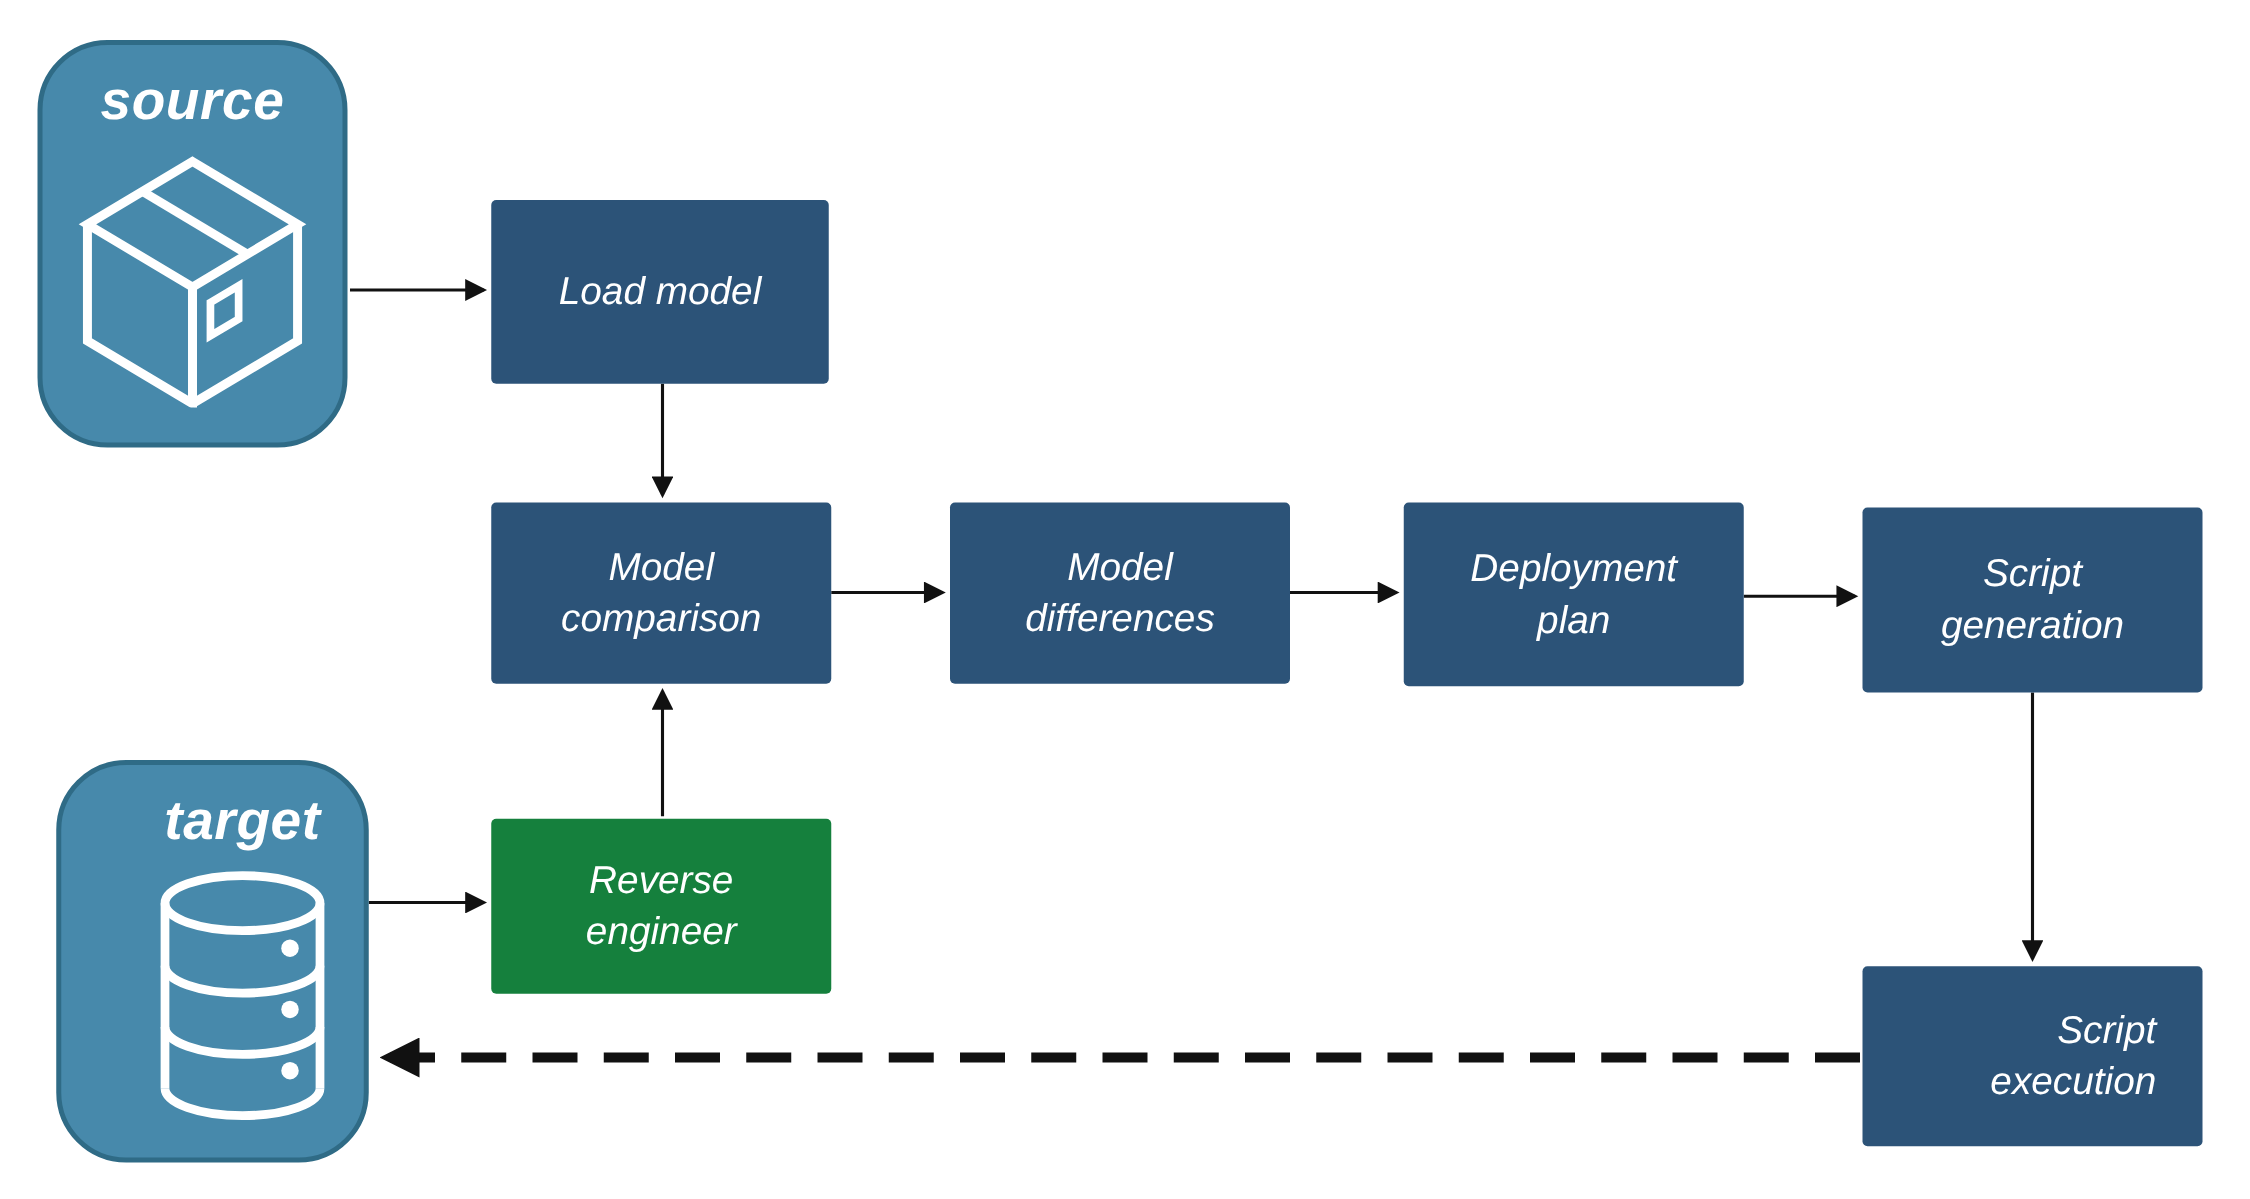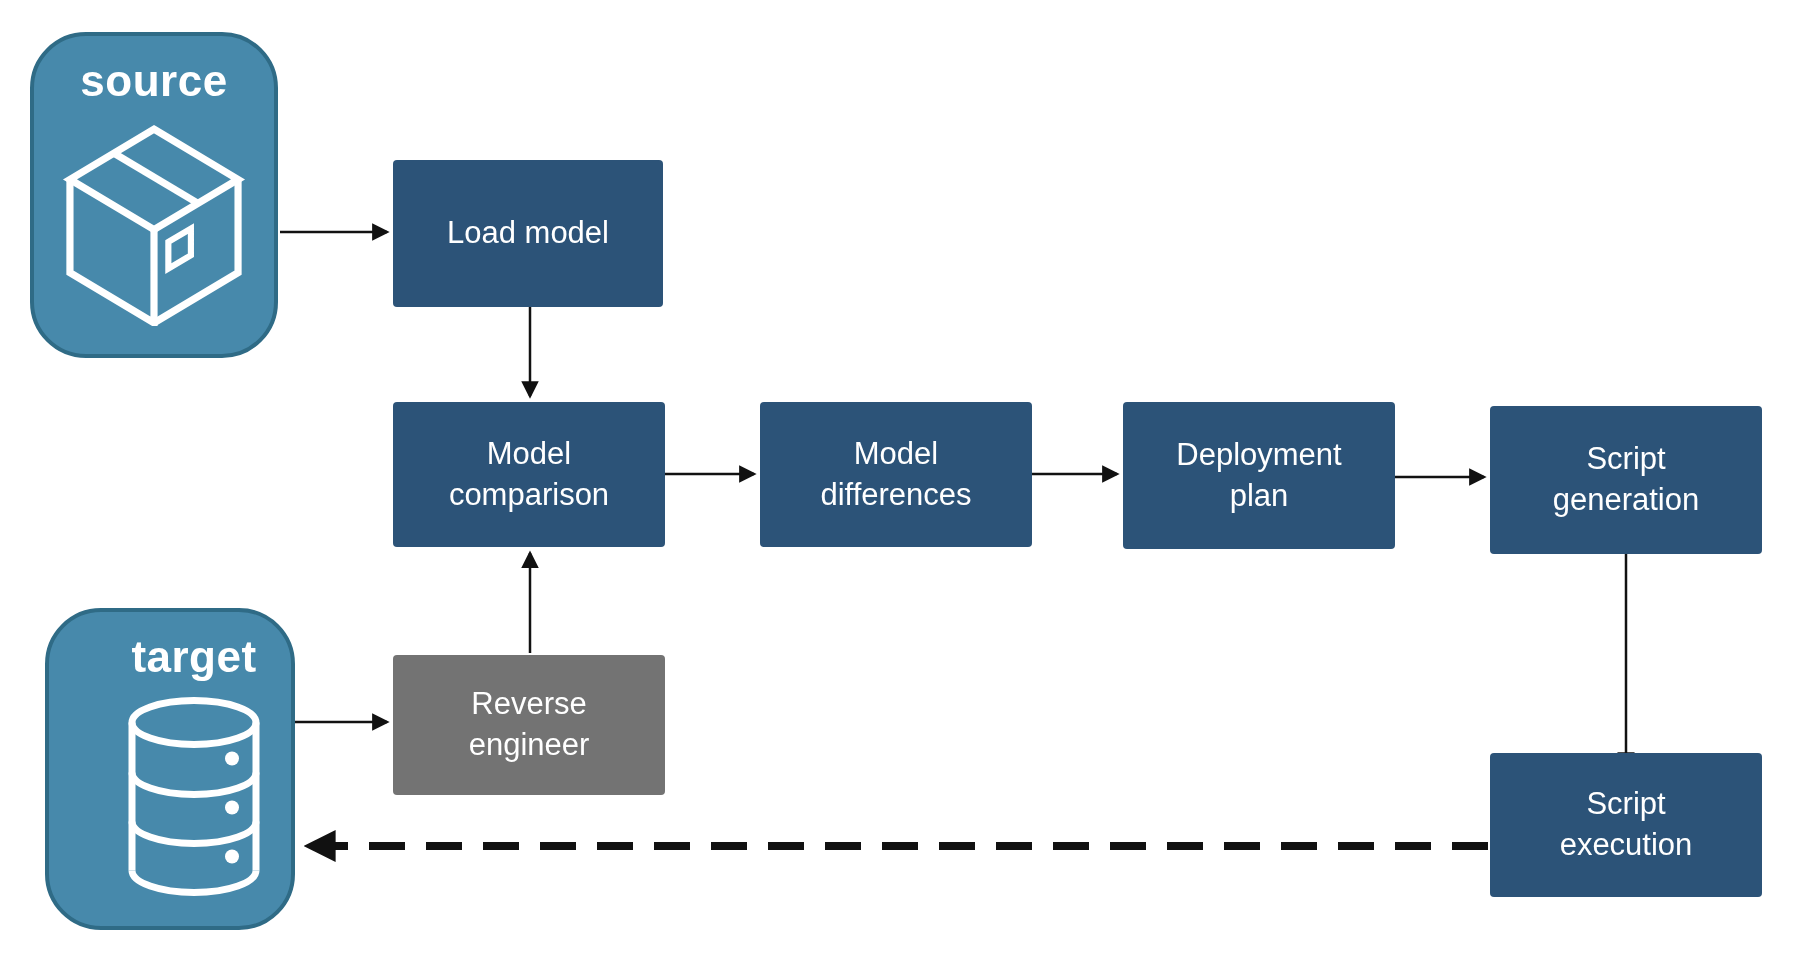--- a/index.html
+++ b/index.html
@@ -3,20 +3,21 @@
 <meta charset="utf-8">
 <style>
   html, body { margin: 0; padding: 0; background: #ffffff; }
   .canvas {
     position: relative;
     width: 1800px;
     height: 959px;
     background: #ffffff;
     font-family: "Liberation Sans", sans-serif;
     overflow: hidden;
+    font-style: italic;
   }
   .arrows {
     position: absolute;
     left: 0; top: 0;
     width: 1800px; height: 959px;
     pointer-events: none;
   }
   .step {
     position: absolute;
     background: #2c5378;
@@ -60,21 +61,21 @@
 
   
   #node-source            { left: 30px;   top: 32px;  width: 248px; height: 326px; }
   #node-target            { left: 45px;   top: 608px; width: 250px; height: 322px; padding-left: 48px; }
   #node-load-model        { left: 393px;  top: 160px; width: 270px; height: 147px; }
   #node-model-comparison  { left: 393px;  top: 402px; width: 272px; height: 145px; }
   #node-model-differences { left: 760px;  top: 402px; width: 272px; height: 145px; }
   #node-deployment-plan   { left: 1123px; top: 402px; width: 272px; height: 147px; }
   #node-script-generation { left: 1490px; top: 406px; width: 272px; height: 148px; }
   #node-reverse-engineer  { left: 393px;  top: 655px; width: 272px; height: 140px; }
-  #node-script-execution  { left: 1490px; top: 753px; width: 272px; height: 144px; }
+  #node-script-execution  { left: 1490px; top: 773px; width: 272px; height: 144px; text-align: right; }
 </style>
 </head>
 <body>
 
 <div class="canvas">
 
   <svg class="arrows" viewBox="0 0 1800 959" xmlns="http://www.w3.org/2000/svg">
     <defs>
       <marker id="ah" viewBox="0 0 10 10" refX="8.5" refY="5" markerWidth="8" markerHeight="7" orient="auto">
         <path d="M0,0 L10,5 L0,10 Z" fill="#111111"></path>
@@ -146,21 +147,21 @@
   </div>
 
   <div class="step" id="node-deployment-plan" style="background: rgb(44, 83, 120);">
     <span>Deployment plan</span>
   </div>
 
   <div class="step" id="node-script-generation" style="background: rgb(44, 83, 120);">
     <span>Script generation</span>
   </div>
 
-  <div class="step" id="node-reverse-engineer" style="background: #737373; justify-content: flex-end;">
+  <div class="step" id="node-reverse-engineer" style="background: #15803d; justify-content: flex-end;">
     <span>Reverse engineer</span>
   </div>
 
   <div class="step" id="node-script-execution" style="background: rgb(44, 83, 120);">
     <span>Script execution</span>
   </div>
 
 </div>
 
 </body></html>

